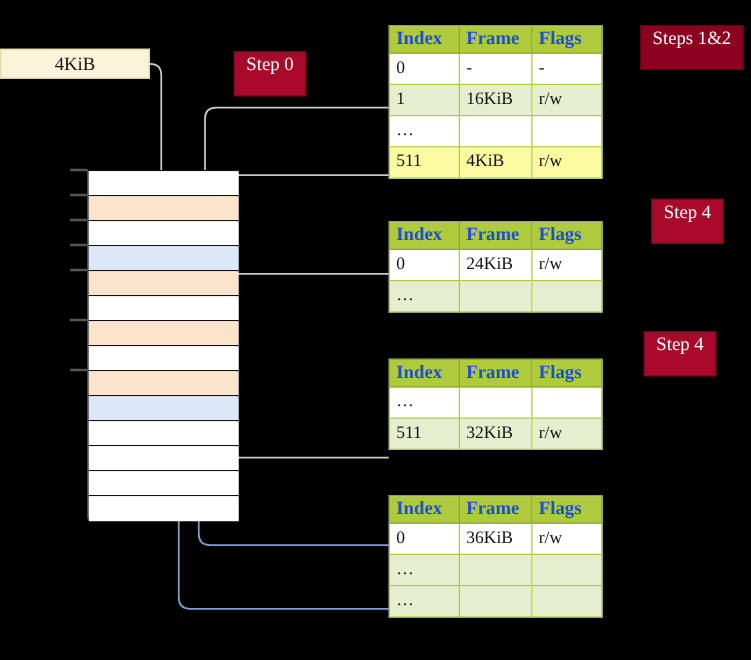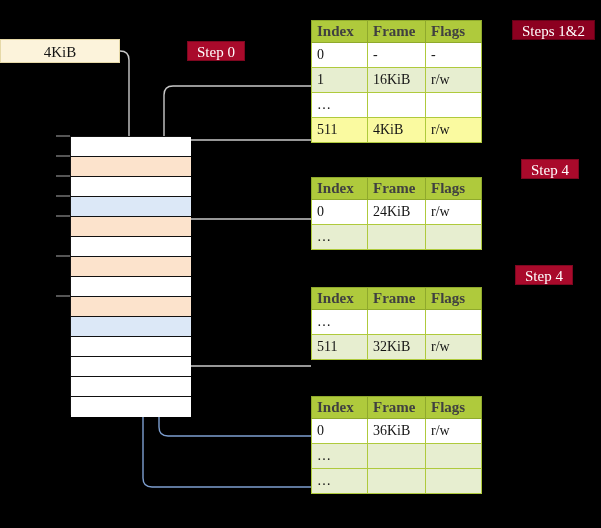--- a/index.html
+++ b/index.html
@@ -43,21 +43,21 @@
     box-sizing: border-box;
   }
 
   
   .step-badge {
     position: absolute;
     background: #A90A2B;
     color: #FFFFFF;
     font-size: 15px;
     line-height: 20px;
-    height: 20px;
+    height: 36px;
     padding: 0 9px;
     box-sizing: border-box;
     border: 1px solid #7E0720;
     white-space: nowrap;
     text-align: center;
   }
   .step-badge.dark {
     background: #8C0020;
     border-color: #630016;
   }
@@ -98,21 +98,21 @@
   .ptable {
     position: absolute;
     width: 170px;
     border-collapse: collapse;
     font-size: 14px;
     background: #FFFFFF;
     table-layout: fixed;
   }
   .ptable th {
     background: #AFCA3C;
-    color: #404040;
+    color: #1d4ed8;
     font-weight: bold;
     font-size: 15px;
     text-align: left;
     padding: 2px 5px;
     border: 1px solid #8FA92C;
     height: 21px;
     box-sizing: border-box;
   }
   .ptable td {
     border: 1px solid #AFCA3C;

